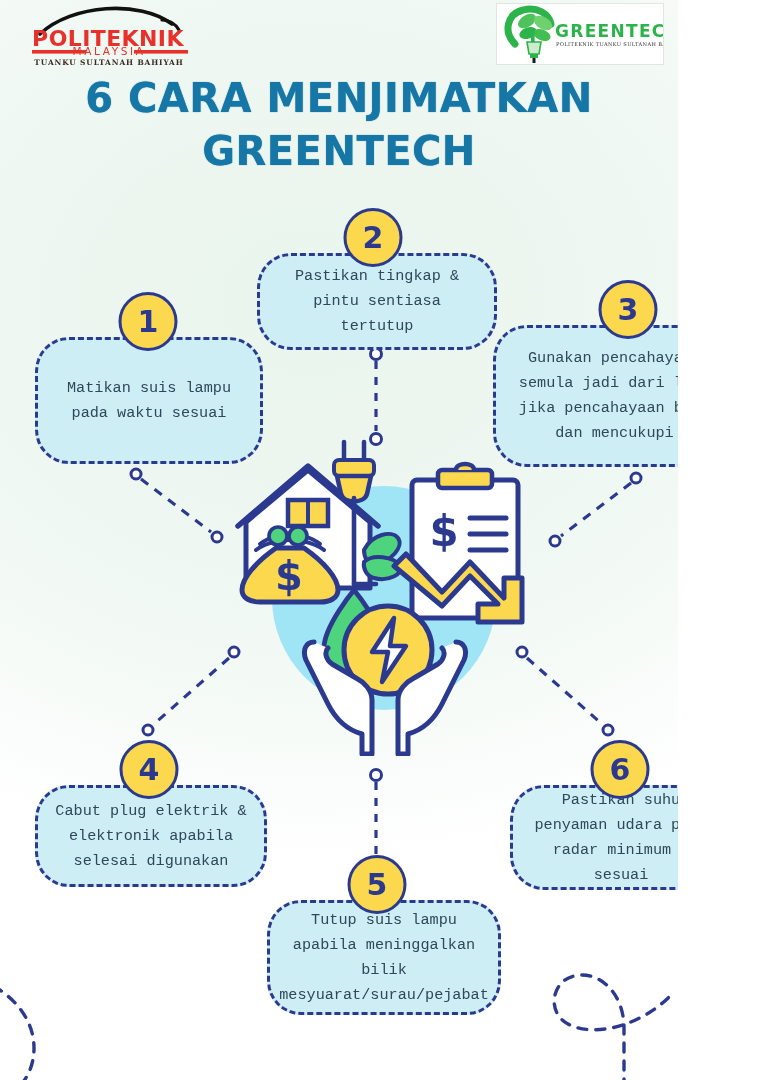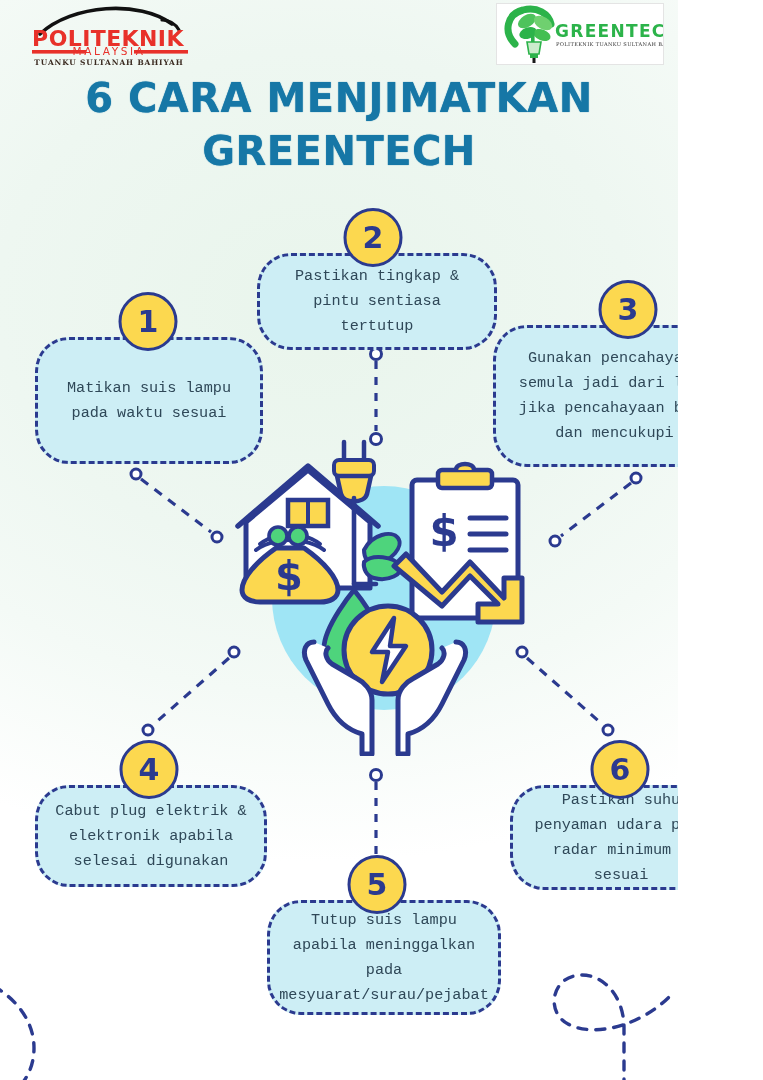--- a/index.html
+++ b/index.html
@@ -301,21 +301,21 @@
     <div class="bubble">Gunakan pencahayaan semula jadi dari luar jika pencahayaan baik dan mencukupi</div>
   </div>
 
   <div class="step" id="step-4">
     <div class="badge">4</div>
     <div class="bubble">Cabut plug elektrik  &amp; elektronik apabila selesai digunakan</div>
   </div>
 
   <div class="step" id="step-5">
     <div class="badge">5</div>
-    <div class="bubble">Tutup suis lampu apabila meninggalkan pada mesyuarat/surau/pejabat</div>
+    <div class="bubble">Tutup suis lampu apabila meninggalkan bilik mesyuarat/surau/pejabat</div>
   </div>
 
   <div class="step" id="step-6">
     <div class="badge">6</div>
     <div class="bubble">Pastikan suhu penyaman udara pada radar minimum &amp; sesuai</div>
   </div>
 
 </div>
 
 </body></html>

